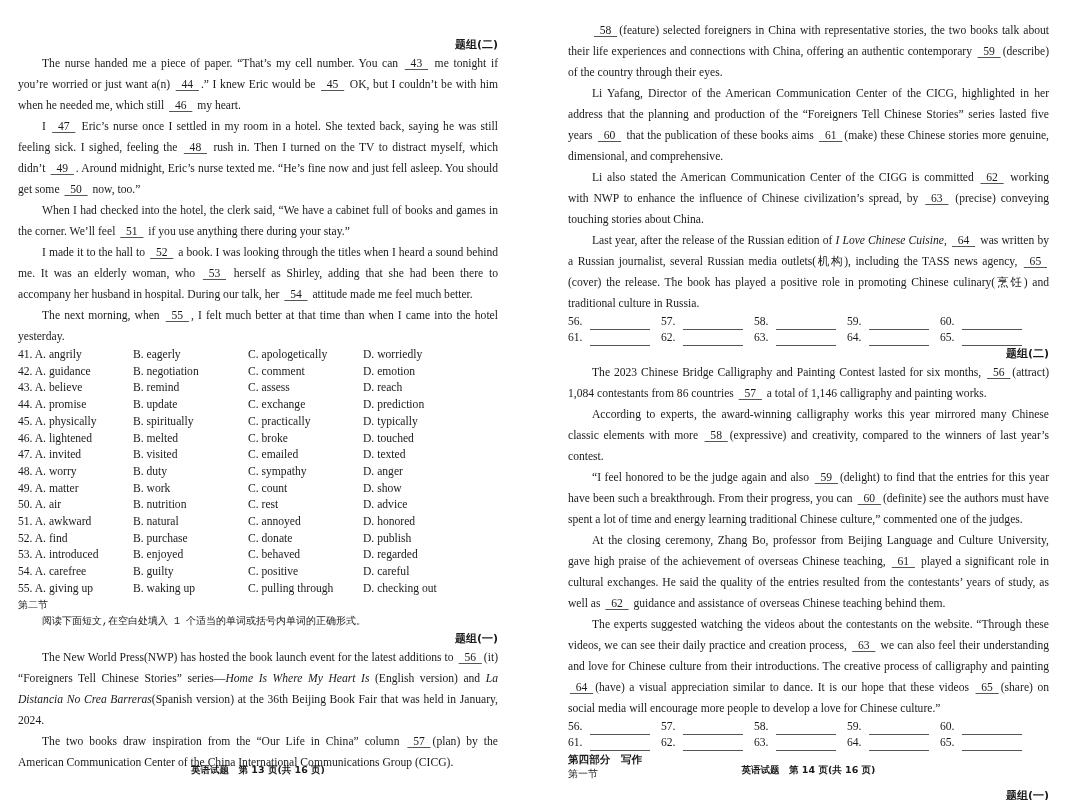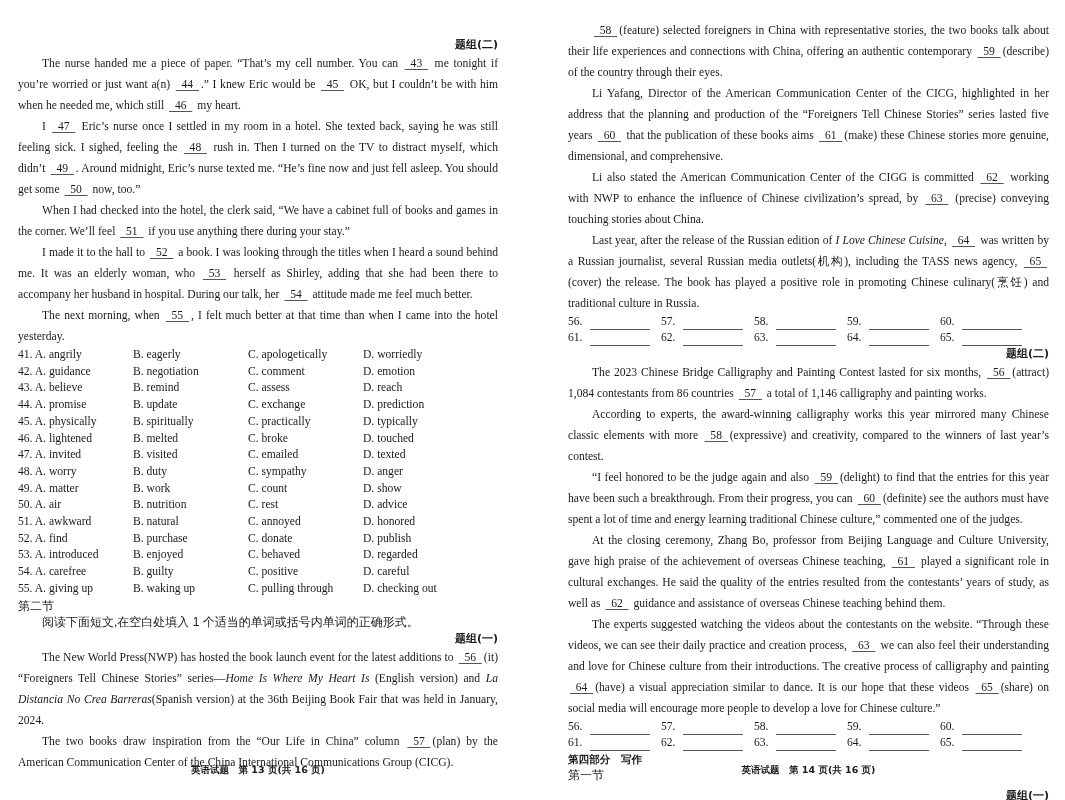--- a/index.html
+++ b/index.html
@@ -9,21 +9,21 @@
   #left { left:18px; width:480px; }
   #right { left:568px; width:481px; }
   .title { text-align:right; font-family:"DejaVu Sans",sans-serif; font-weight:bold; font-size:11px; height:16px; line-height:16px; }
   .para { text-align:justify; text-align-last:left; line-height:21px; margin:0; }
   .para .ind { display:inline-block; width:24px; }
   .blank { display:inline-block; text-decoration:underline; text-underline-offset:2px; text-decoration-color:#555; padding:0 2px; white-space:pre; }
   .opts { line-height:16.7px;font-family:Liberation Serif, serif; }
   .opt-row { display:flex; }
   .opt-row .c { flex:none; }
   .c0 { width:115px; } .c1 { width:115px; } .c2 { width:115px; } .c3 { width:135px; }
-  .zh { font-family:Liberation Sans, sans-serif; font-size:12px; line-height:16.7px; }
+  .zh { font-family:Liberation Mono, monospace; font-size:10px; line-height:16.7px; }
   .footer { position:absolute; top:764px; width:100%; text-align:center; font-family:"DejaVu Sans",sans-serif; font-weight:bold; font-size:9.5px; }
   .ans-grid { line-height:16px; }
   .ans-row { display:flex; }
   .ans-cell { width:93px; display:flex; align-items:flex-end; }
   .ans-num { width:22px; }
   .ans-line { width:60px; border-bottom:1px solid #555; height:12px; display:inline-block; }
   .bold-zh { font-family:"DejaVu Sans",sans-serif; font-weight:bold; font-size:10.6px; line-height:16px; }
   i { font-style:italic; }
 </style>
 </head>

